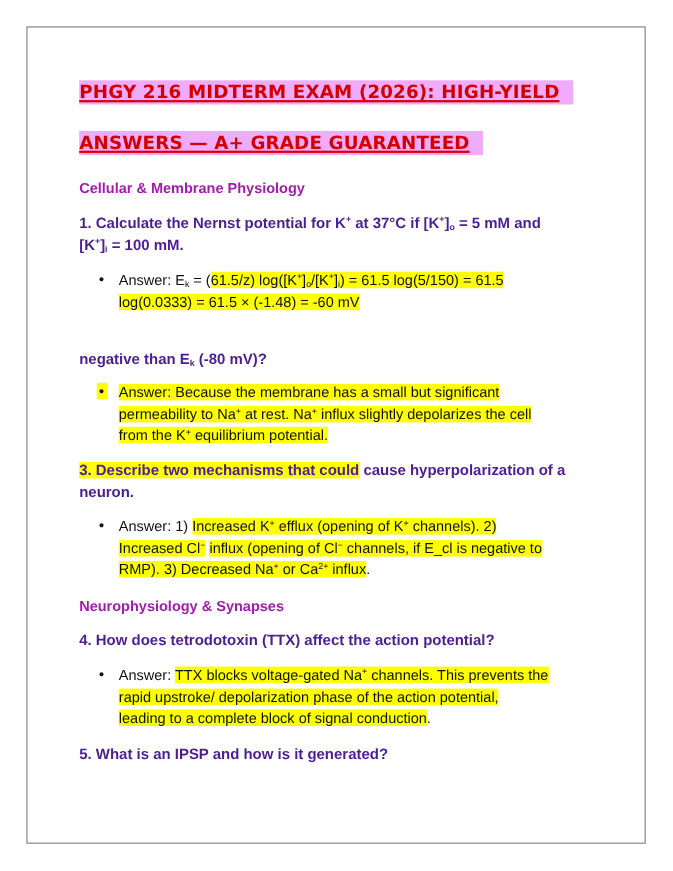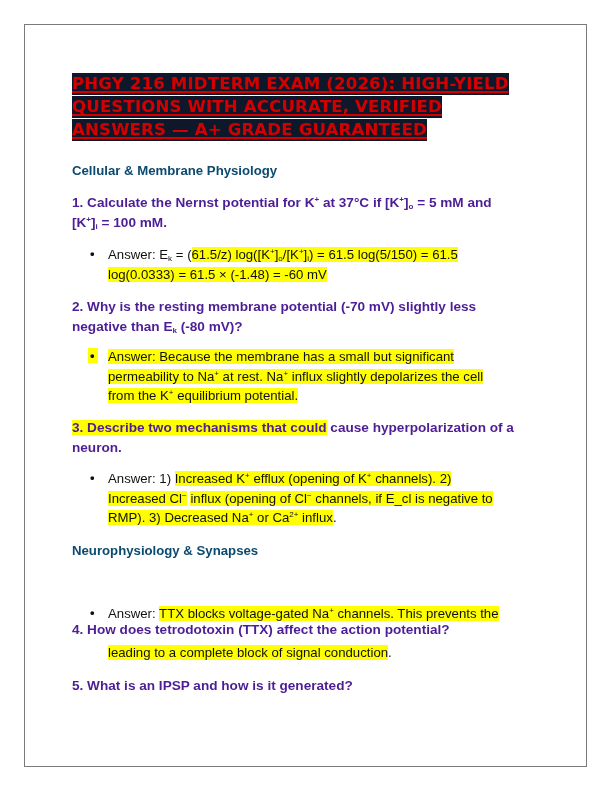--- a/index.html
+++ b/index.html
@@ -1,80 +1,80 @@
 <!DOCTYPE html>
 <html><head>
 <meta charset="utf-8">
 <style>
   html, body { margin: 0; padding: 0; background: #ffffff; }
   body { width: 612px; height: 792px; position: relative; overflow: hidden; font-family: "Liberation Sans", "DejaVu Sans", sans-serif; color: #111; }
   .page { position: absolute; left: 24px; top: 24px; width: 563px; height: 743px; border: 1px solid #7a7a7a; box-sizing: border-box; background: #fff; }
   .title { position: absolute; left: 72px; top: 72px; width: 470px; font-family: "DejaVu Sans", sans-serif; font-weight: bold; font-size: 16.6px; line-height: 23px; color: #d40000; text-decoration: underline; text-decoration-thickness: 1.5px; text-underline-offset: 2px; letter-spacing: 0.15px; }
-  .title span { background: #0f172a; padding: 1px 0 2px 0; box-decoration-break: clone; -webkit-box-decoration-break: clone; }
+  .title span { background: #f0abfc; padding: 1px 12px 2px 0; box-decoration-break: clone; -webkit-box-decoration-break: clone; }
   .block { position: absolute; left: 72px; width: 470px; font-size: 13.2px; }
-  .section { font-weight: bold; font-size: 13.2px; color: #0c4a6e; }
+  .section { font-weight: bold; font-size: 13.2px; color: #a21caf; }
   .q { font-weight: bold; font-size: 13.6px; line-height: 20px; color: #4c1d95; }
   .a { position: absolute; left: 108px; width: 432px; font-size: 13.2px; line-height: 19.5px; color: #111; }
   .bullet { position: absolute; left: 90px; font-size: 13px; font-weight: bold; color: #111; }
   .bullet.hl { background: #ffff00; left: 88px; padding: 0 3px 0 2px; }
   .hl { background: #ffff00; }
   b { font-weight: normal; }
   sup { font-size: 8px; line-height: 0; vertical-align: 5px; }
   sub { font-size: 8px; line-height: 0; vertical-align: -2px; }
 </style>
 </head>
 <body>
 
 <div class="page"></div>
 
 <div class="title">
   <span>PHGY 216 MIDTERM EXAM (2026): HIGH-YIELD</span><br>
-  <span>QUESTIONS WITH ACCURATE, VERIFIED</span><br>
+  <br>
   <span>ANSWERS — A+ GRADE GUARANTEED</span>
 </div>
 
 <div class="block section" style="top:163px;">Cellular &amp; Membrane Physiology</div>
 
 <div class="block q" style="top:193px;">
   <span>1. Calculate the Nernst potential for K</span><sup>+</sup><span> at 37°C if [K</span><sup>+</sup><span>]</span><sub>o</sub><span> = 5 mM and</span><br>
   <span>[K</span><sup>+</sup><span>]</span><sub>i</sub><span> = 100 mM.</span>
 </div>
 
 <div class="bullet" style="top:246px;">•</div>
 <div class="a" style="top:245px;">
   <b>Answer:</b>
   <span>E</span><sub>k</sub><span> = (</span><span class="hl"><span>61.5/z) log([K</span><sup>+</sup><span>]</span><sub>o</sub><span>/[K</span><sup>+</sup><span>]</span><sub>i</sub><span>) = 61.5 log(5/150) = 61.5</span><br><span>log(0.0333) = 61.5 × (-1.48) = </span><b>-60 mV</b></span>
 </div>
 
 <div class="block q" style="top:297px;">
-  <span>2. Why is the resting membrane potential (-70 mV) slightly less</span><br>
+  <br>
   <span>negative than E</span><sub>k</sub><span> (-80 mV)?</span>
 </div>
 
 <div class="bullet hl" style="top:348px;">•</div>
 <div class="a" style="top:347px;">
   <span class="hl"><b>Answer:</b><span> Because the membrane has a small but significant</span><br><span>permeability to Na</span><sup>+</sup><span> at rest. Na</span><sup>+</sup><span> influx slightly depolarizes the cell</span><br><span>from the K</span><sup>+</sup><span> equilibrium potential.</span></span>
 </div>
 
 <div class="block q" style="top:418px;">
   <span class="hl">3. Describe two mechanisms that could</span><span> cause hyperpolarization of a</span><br>
   <span>neuron.</span>
 </div>
 
 <div class="bullet" style="top:470px;">•</div>
 <div class="a" style="top:469px;">
   <b>Answer:</b><span> 1) </span><span class="hl"><span>Increased K</span><sup>+</sup><span> efflux (opening of K</span><sup>+</sup><span> channels). 2)</span><br><span>Increased Cl</span><sup>−</sup></span><span> </span><span class="hl"><span>influx (opening of Cl</span><sup>−</sup><span> channels, if E_cl is negative to</span><br><span>RMP). 3) Decreased Na</span><sup>+</sup><span> or Ca</span><sup>2+</sup><span> influx</span></span><span>.</span>
 </div>
 
 <div class="block section" style="top:543px;">Neurophysiology &amp; Synapses</div>
 
-<div class="block q" style="top:572px;margin-top:48px;">
+<div class="block q" style="top:572px;">
   <span>4. How does tetrodotoxin (TTX) affect the action potential?</span>
 </div>
 
 <div class="bullet" style="top:605px;">•</div>
 <div class="a" style="top:604px;">
-  <b>Answer:</b><span> </span><span class="hl"><span>TTX blocks voltage-gated Na</span><sup>+</sup><span> channels. This prevents the</span><br><br><span>leading to a complete block of signal conduction</span></span><span>.</span>
+  <b>Answer:</b><span> </span><span class="hl"><span>TTX blocks voltage-gated Na</span><sup>+</sup><span> channels. This prevents the</span><br><span>rapid upstroke/ depolarization phase of the action potential,</span><br><span>leading to a complete block of signal conduction</span></span><span>.</span>
 </div>
 
 <div class="block q" style="top:676px;">
   <span>5. What is an IPSP and how is it generated?</span>
 </div>
 
 </body></html>

